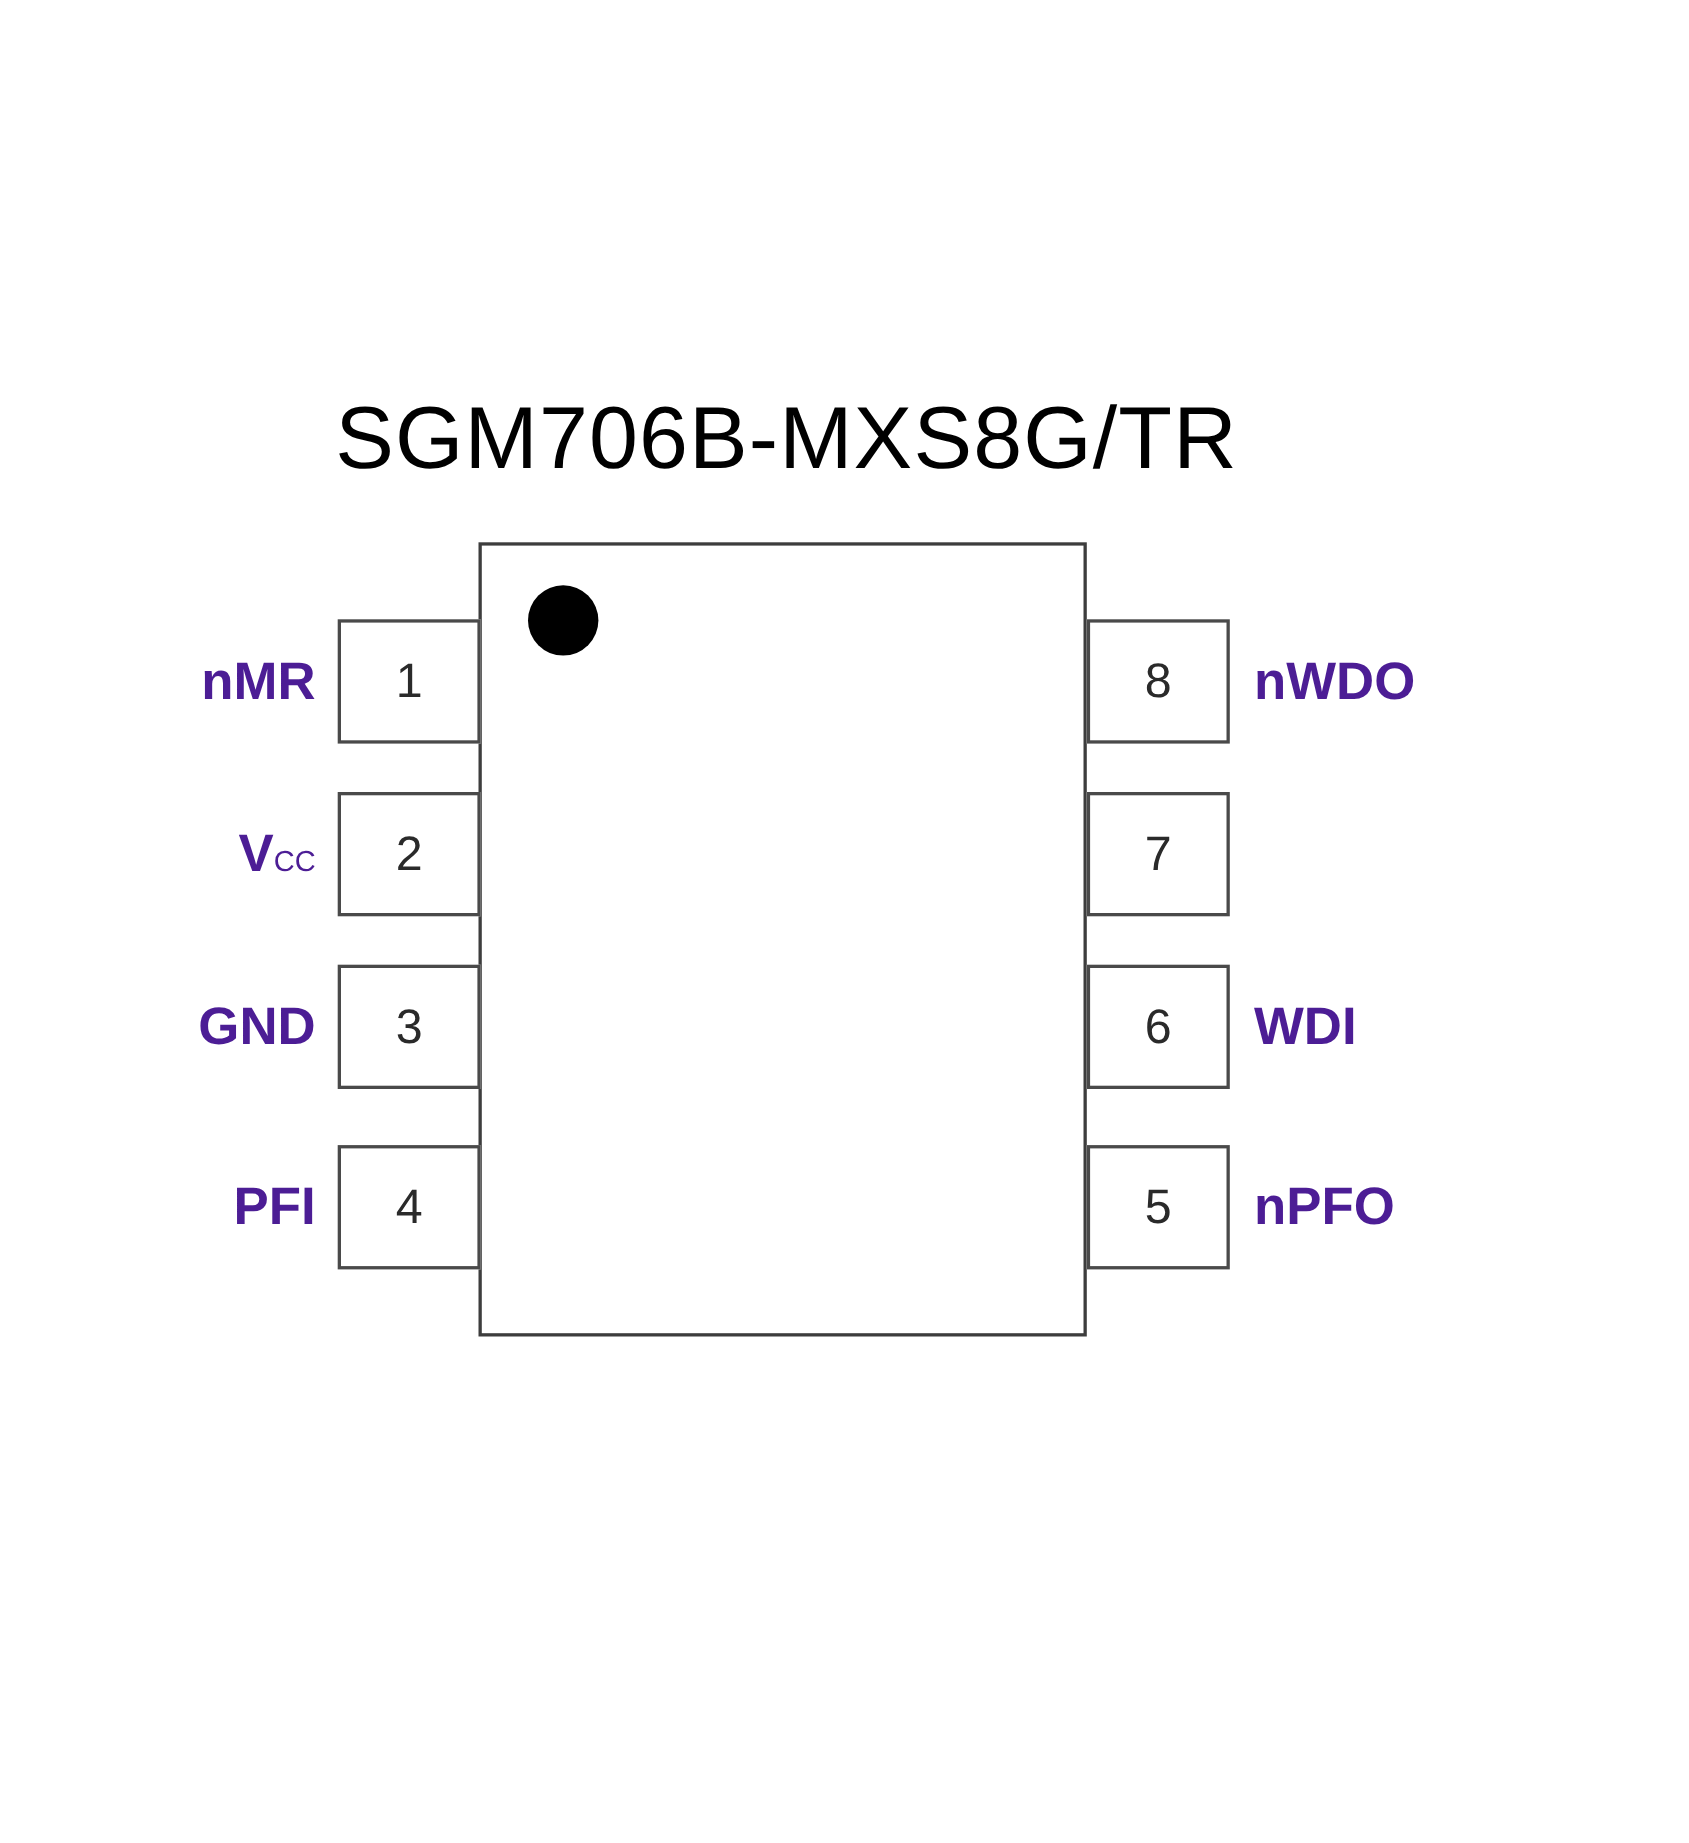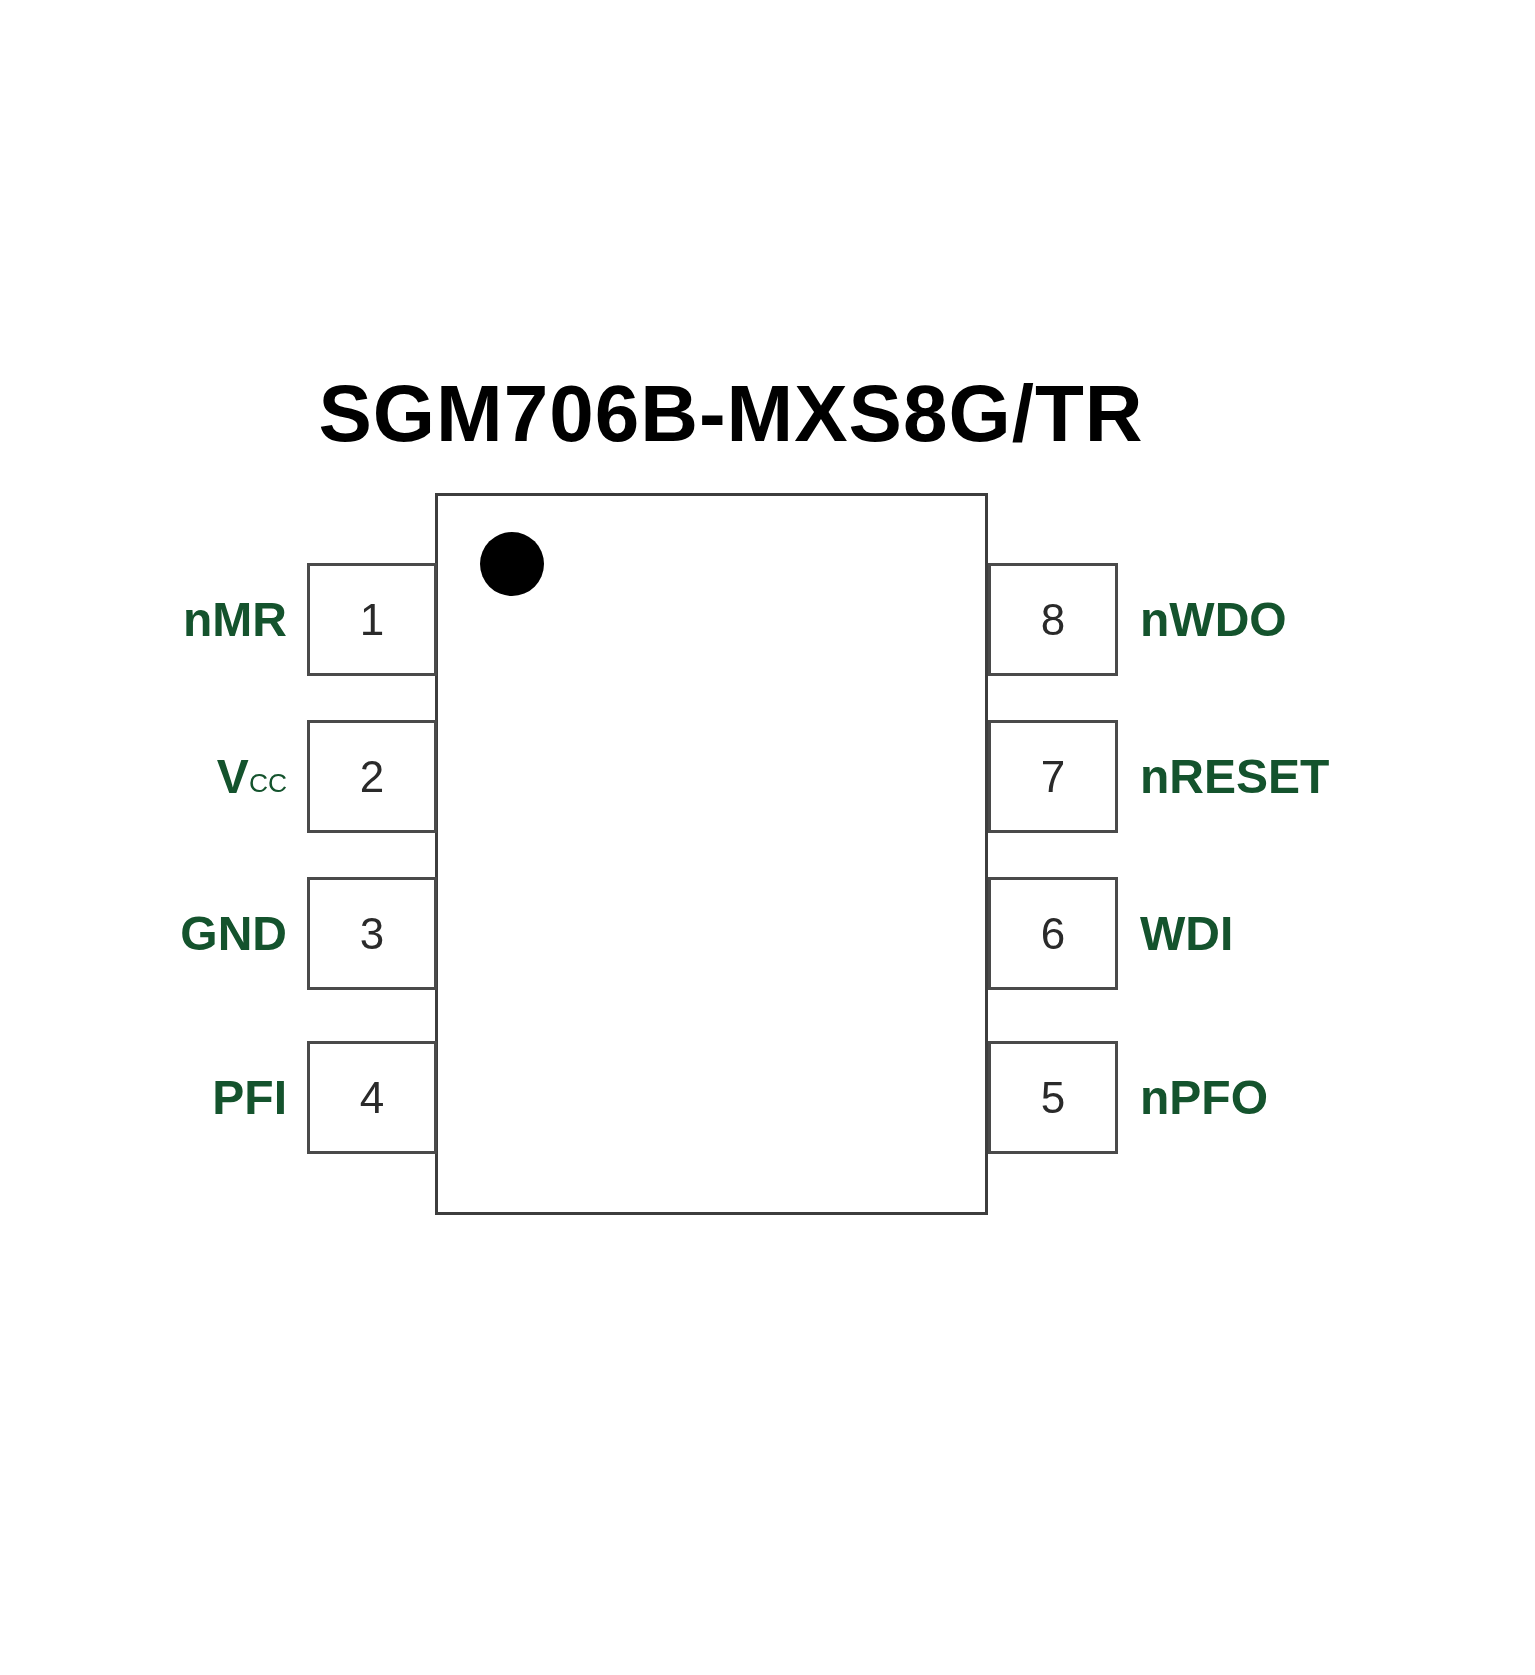--- a/index.html
+++ b/index.html
@@ -13,24 +13,24 @@
     width: 1535px;
     height: 1675px;
     background: #ffffff;
     overflow: hidden;
   }
   .title {
     position: absolute;
     left: 0;
     top: 352px;
     width: 1430px;
-    margin: 16px;
+    margin: 0;
     text-align: center;
     font-size: 80px;
-    font-weight: bold;
+    font-weight: normal;
     letter-spacing: 1px;
     color: #000000;
   }
   .chip-body {
     position: absolute;
     left: 435px;
     top: 493px;
     width: 553px;
     height: 722px;
     border: 3px solid #3d3d3d;
@@ -67,21 +67,21 @@
     font-size: 44px;
     color: #2a2a2a;
   }
   .pin-name {
     position: absolute;
     height: 113px;
     display: flex;
     align-items: center;
     font-size: 48px;
     font-weight: bold;
-    color: #14532d;
+    color: #4c1d95;
     white-space: nowrap;
   }
   .left-name {
     left: 0;
     width: 287px;
     justify-content: flex-end;
   }
   .right-name {
     left: 1140px;
     justify-content: center;
@@ -146,24 +146,20 @@
     <span class="pin-number">6</span>
   </div>
   <div class="pin-box right-box row4">
     <span class="pin-number">5</span>
   </div>
 
   <div class="pin-name right-name row1">
     <span>nWDO</span>
       <span class="subscript"></span>
   </div>
-  <div class="pin-name right-name row2">
-    <span>nRESET</span>
-      <span class="subscript"></span>
-  </div>
   <div class="pin-name right-name row4">
     <span>nPFO</span>
       <span class="subscript"></span>
   </div>
   <div class="pin-name right-name row3">
     <span>WDI</span>
       <span class="subscript"></span>
   </div>
 
 </div>

